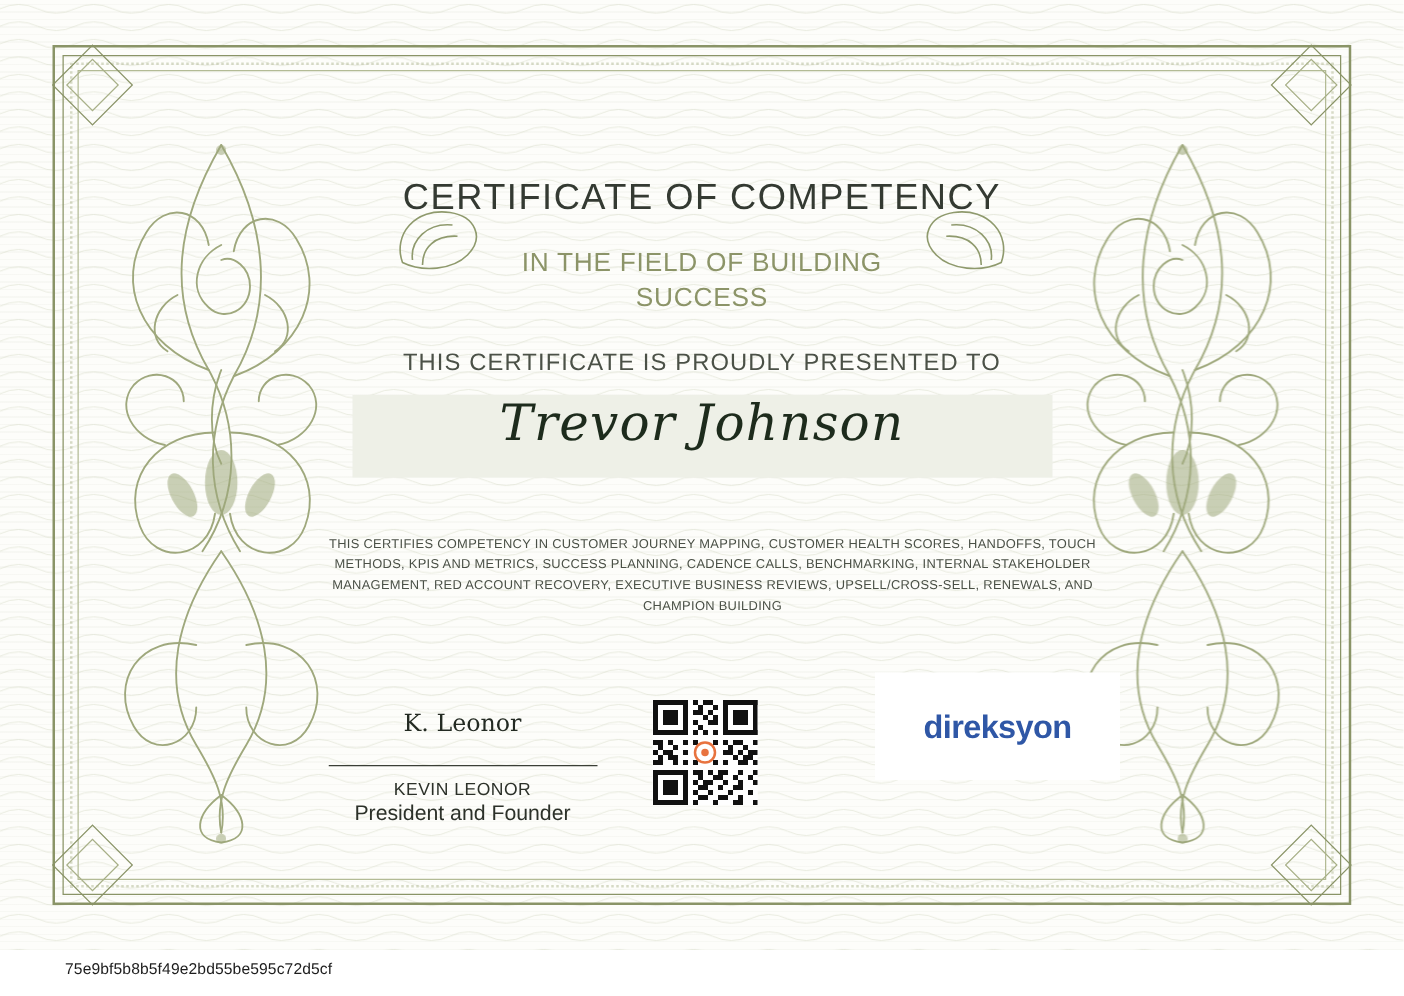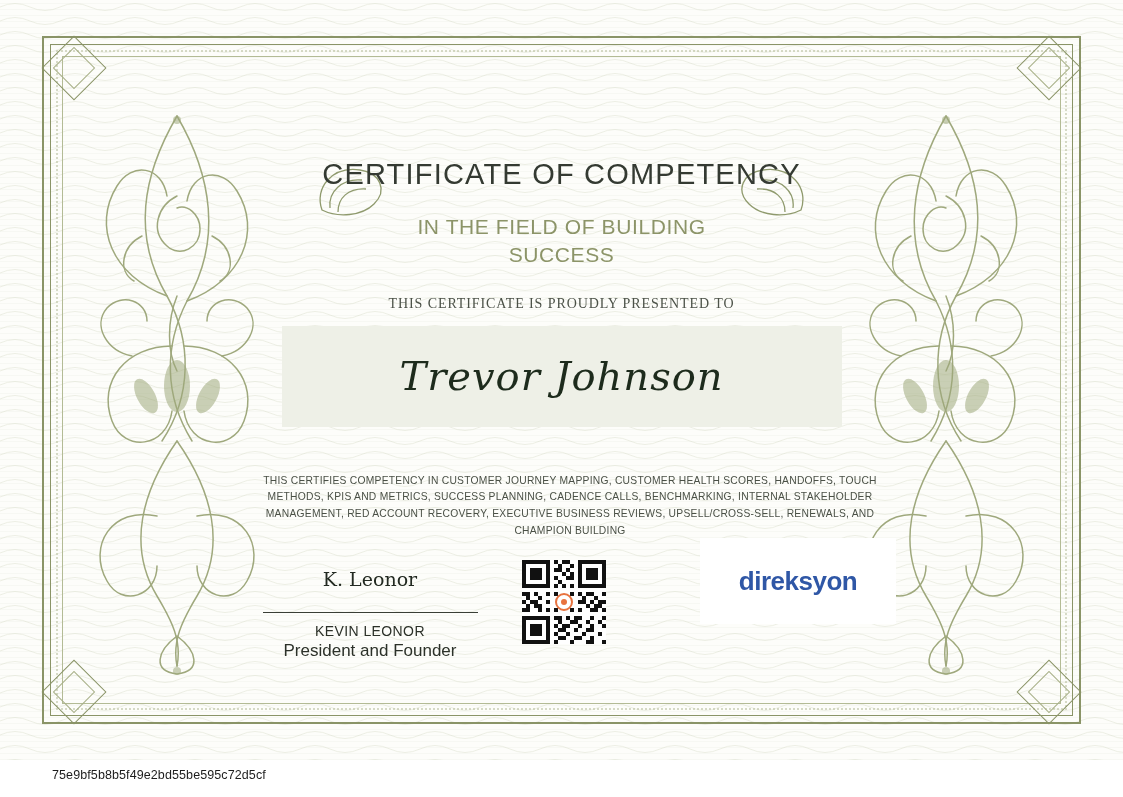--- a/index.html
+++ b/index.html
@@ -110,47 +110,46 @@
     right: 250px;
     top: 120px;
     text-align: center;
   }
 
   .title {
     font-size: 29px;
     letter-spacing: 1.2px;
     color: #343a32;
     font-weight: 400;
-    margin: 16px;
+    margin: 0;
     padding-top: 22px;
   }
   .subtitle {
     font-size: 21px;
     color: #8c9468;
     letter-spacing: .6px;
     margin: 22px auto 0;
     line-height: 1.35;
     max-width: 360px;
     font-weight: 400;
   }
   .presented {
-    font-size: 14px;
+    font-size: 19px;
     color: #4b5147;
     letter-spacing: .9px;
     margin-top: 26px;
-    font-family: Liberation Serif, serif;
   }
 
   .name-band {
     margin: 14px auto 0;
     width: 560px;
-    height: 101px;
+    height: 66px;
     background: #eef0e7;
     display: flex;
-    align-items: center;
+    align-items: flex-start;
     justify-content: center;
   }
   .name {
     font-family: "DejaVu Serif", serif;
     font-style: italic;
     font-size: 40px;
     color: #1d2b1c;
     letter-spacing: 1px;
   }
 

